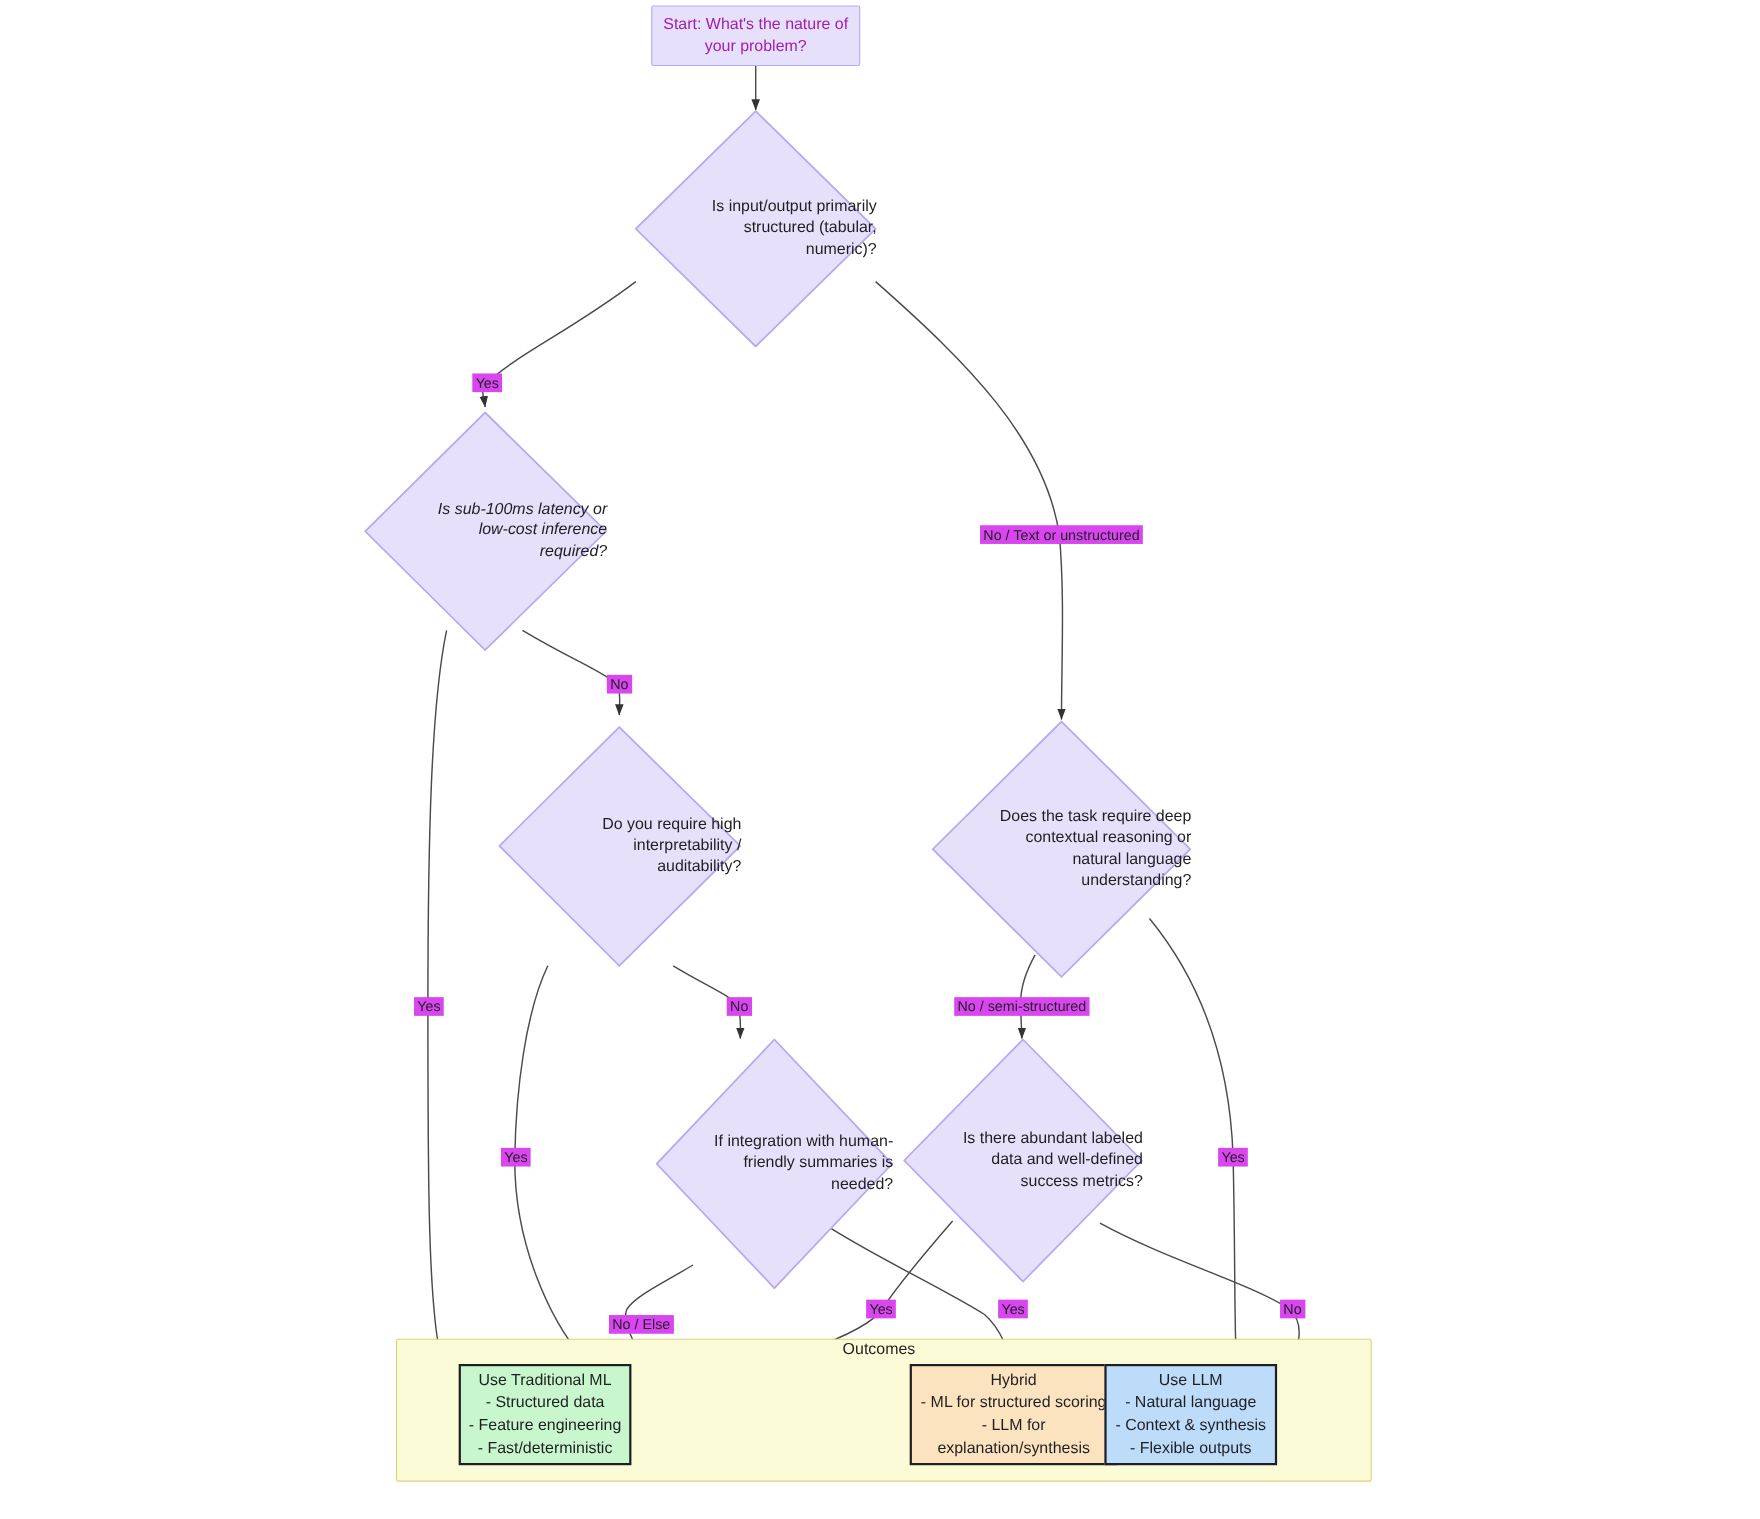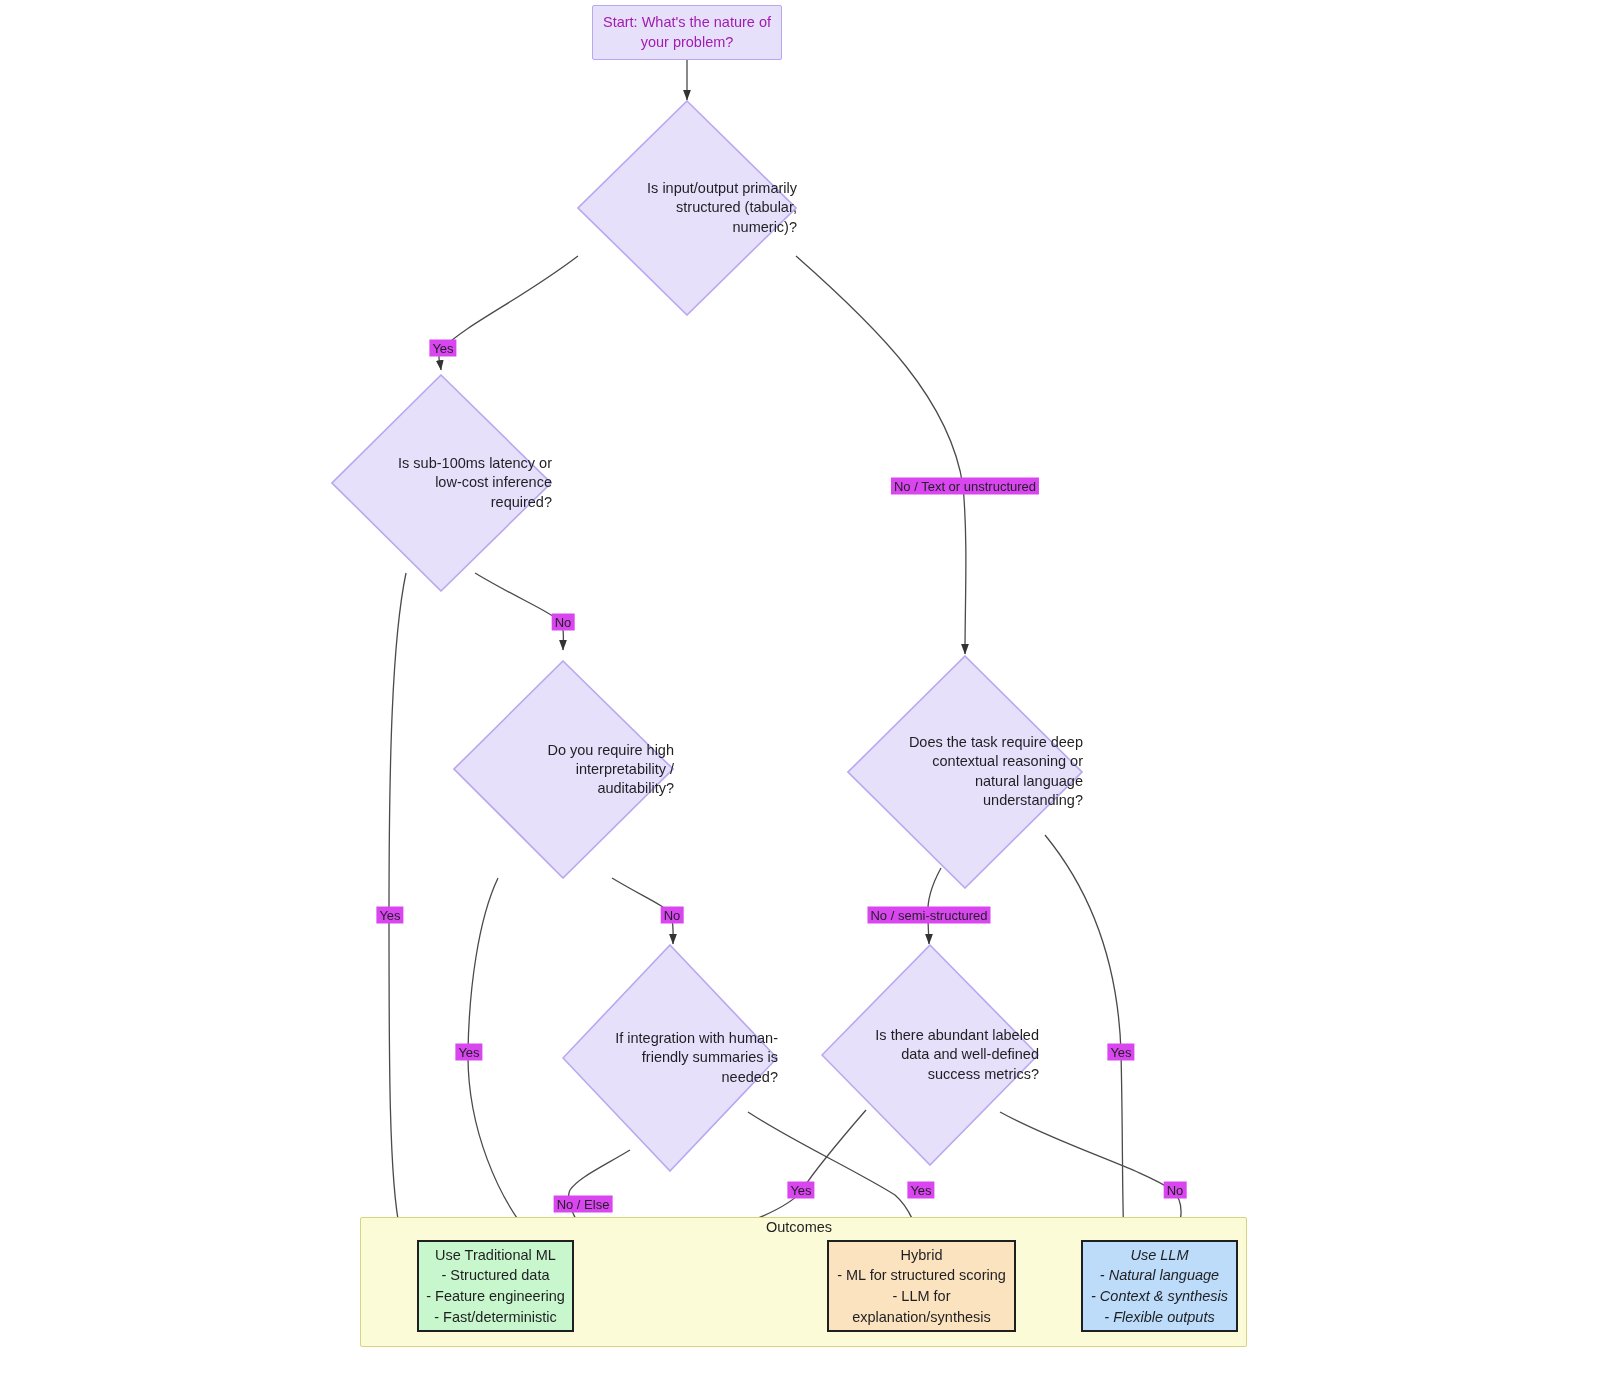--- a/index.html
+++ b/index.html
@@ -161,21 +161,21 @@
 
   <div class="diamond-wrap" style="left:577px; top:100px; width:220px; height:216px;">
     <svg class="dshape" viewBox="0 0 220 216" preserveAspectRatio="none">
       <polygon points="110,1 219,108 110,215 1,108" fill="#e6e0fb" stroke="#b9a8ef" stroke-width="1.6"></polygon>
     </svg>
     <div class="diamond-label">Is input/output primarily
 structured (tabular,
 numeric)?</div>
   </div>
 
-  <div class="diamond-wrap" style="left:331px; top:374px; width:221px; height:218px;">
+  <div class="diamond-wrap" style="left:331px; top:374px; width:221px; height:218px;font-style:italic;">
     <svg class="dshape" viewBox="0 0 221 218" preserveAspectRatio="none">
       <polygon points="110,1 220,109 110,217 1,109" fill="#e6e0fb" stroke="#b9a8ef" stroke-width="1.6"></polygon>
     </svg>
     <div class="diamond-label">Is sub-100ms latency or
 low-cost inference
 required?</div>
   </div>
 
   <div class="diamond-wrap" style="left:453px; top:660px; width:221px; height:219px;">
     <svg class="dshape" viewBox="0 0 221 219" preserveAspectRatio="none">
@@ -189,21 +189,21 @@
   <div class="diamond-wrap" style="left:847px; top:655px; width:236px; height:234px;">
     <svg class="dshape" viewBox="0 0 236 234" preserveAspectRatio="none">
       <polygon points="118,1 235,117 118,233 1,117" fill="#e6e0fb" stroke="#b9a8ef" stroke-width="1.6"></polygon>
     </svg>
     <div class="diamond-label">Does the task require deep
 contextual reasoning or
 natural language
 understanding?</div>
   </div>
 
-  <div class="diamond-wrap" style="left:562px; top:944px; width:216px; height:228px;">
+  <div class="diamond-wrap" style="left:596px; top:944px; width:216px; height:228px;">
     <svg class="dshape" viewBox="0 0 216 228" preserveAspectRatio="none">
       <polygon points="108,1 215,114 108,227 1,114" fill="#e6e0fb" stroke="#b9a8ef" stroke-width="1.6"></polygon>
     </svg>
     <div class="diamond-label">If integration with human-
 friendly summaries is
 needed?</div>
   </div>
 
   <div class="diamond-wrap" style="left:821px; top:944px; width:218px; height:222px;">
     <svg class="dshape" viewBox="0 0 218 222" preserveAspectRatio="none">
@@ -221,21 +221,21 @@
 - Fast/deterministic</span>
   </div>
 
   <div class="outcome orange" style="left:827px; top:1240px; width:189px; height:92px;">
     <span class="txt">Hybrid
 - ML for structured scoring
 - LLM for
 explanation/synthesis</span>
   </div>
 
-  <div class="outcome blue" style="left:1081px; top:1240px; width:157px; height:92px;font-style:italic;">
+  <div class="outcome blue" style="left:1004px; top:1240px; width:157px; height:92px;">
     <span class="txt">Use LLM
 - Natural language
 - Context &amp; synthesis
 - Flexible outputs</span>
   </div>
 
   <div class="edge-label" style="left:443px; top:348px;">Yes</div>
   <div class="edge-label" style="left:965px; top:486px;">No / Text or unstructured</div>
   <div class="edge-label" style="left:563px; top:622px;">No</div>
   <div class="edge-label" style="left:390px; top:915px;">Yes</div>

